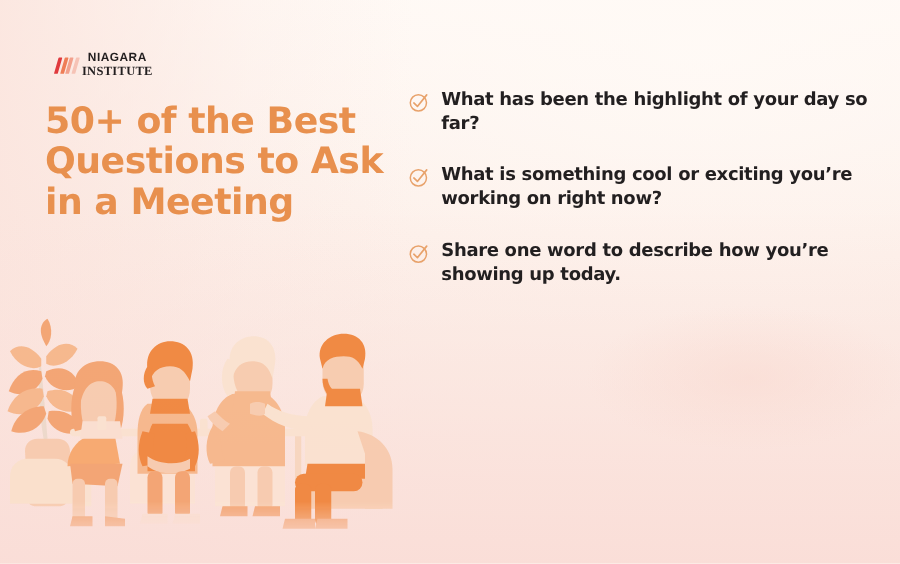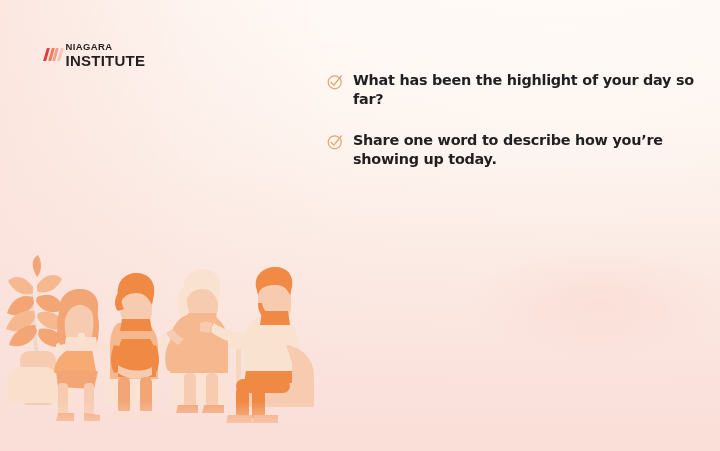--- a/index.html
+++ b/index.html
@@ -68,32 +68,34 @@
     display: block;
     width: 3px;
     height: 13px;
     transform: skewX(-16deg);
     border-radius: 0.5px;
   }
   .logo-text {
     display: flex;
     flex-direction: column;
     line-height: 1.0;
+    text-align: center;
   }
   .logo-line {
     font-family: "Liberation Sans", sans-serif;
     font-weight: bold;
     font-size: 9.5px;
     letter-spacing: 0.4px;
     color: #231f20;
   }
   .logo-line.sub {
-    font-size: 15px;
+    font-size: 10px;
     letter-spacing: 0.25px;
     margin-top: 1px;
+    font-family: Liberation Serif, serif;
   }
 
   
   .headline {
     position: absolute;
     left: 36px;
     top: 80px;
     width: 290px;
     font-family: "DejaVu Sans", sans-serif;
     font-weight: bold;
@@ -171,32 +173,40 @@
       <span style="background:#ef7d56"></span>
       <span style="background:#f2a08c"></span>
       <span style="background:#f6c3b6"></span>
     </div>
     <div class="logo-text">
       <div class="logo-line">NIAGARA</div>
       <div class="logo-line sub">INSTITUTE</div>
     </div>
   </div>
 
+  <div class="headline">50+ of the Best Questions to Ask in a Meeting</div>
 
 
   <div class="questions">
 
     <div class="q-item">
       <svg class="q-check" viewBox="0 0 24 24">
         <circle cx="11" cy="13" r="8.2" fill="none" stroke="#e8a26b" stroke-width="1.5"></circle>
         <path d="M6.4 13.1 L10 16.6 L19.4 4.9" fill="none" stroke="#e8a26b" stroke-width="1.7" stroke-linecap="round" stroke-linejoin="round"></path>
       </svg>
       <div class="q-text">What has been the highlight of your day so far?</div>
     </div>
 
+    <div class="q-item">
+      <svg class="q-check" viewBox="0 0 24 24">
+        <circle cx="11" cy="13" r="8.2" fill="none" stroke="#e8a26b" stroke-width="1.5"></circle>
+        <path d="M6.4 13.1 L10 16.6 L19.4 4.9" fill="none" stroke="#e8a26b" stroke-width="1.7" stroke-linecap="round" stroke-linejoin="round"></path>
+      </svg>
+      <div class="q-text">What is something cool or exciting you’re working on right now?</div>
+    </div>
 
 
 
     <div class="q-item">
       <svg class="q-check" viewBox="0 0 24 24">
         <circle cx="11" cy="13" r="8.2" fill="none" stroke="#e8a26b" stroke-width="1.5"></circle>
         <path d="M6.4 13.1 L10 16.6 L19.4 4.9" fill="none" stroke="#e8a26b" stroke-width="1.7" stroke-linecap="round" stroke-linejoin="round"></path>
       </svg>
       <div class="q-text">Share one word to describe how you’re showing up today.</div>
     </div>

